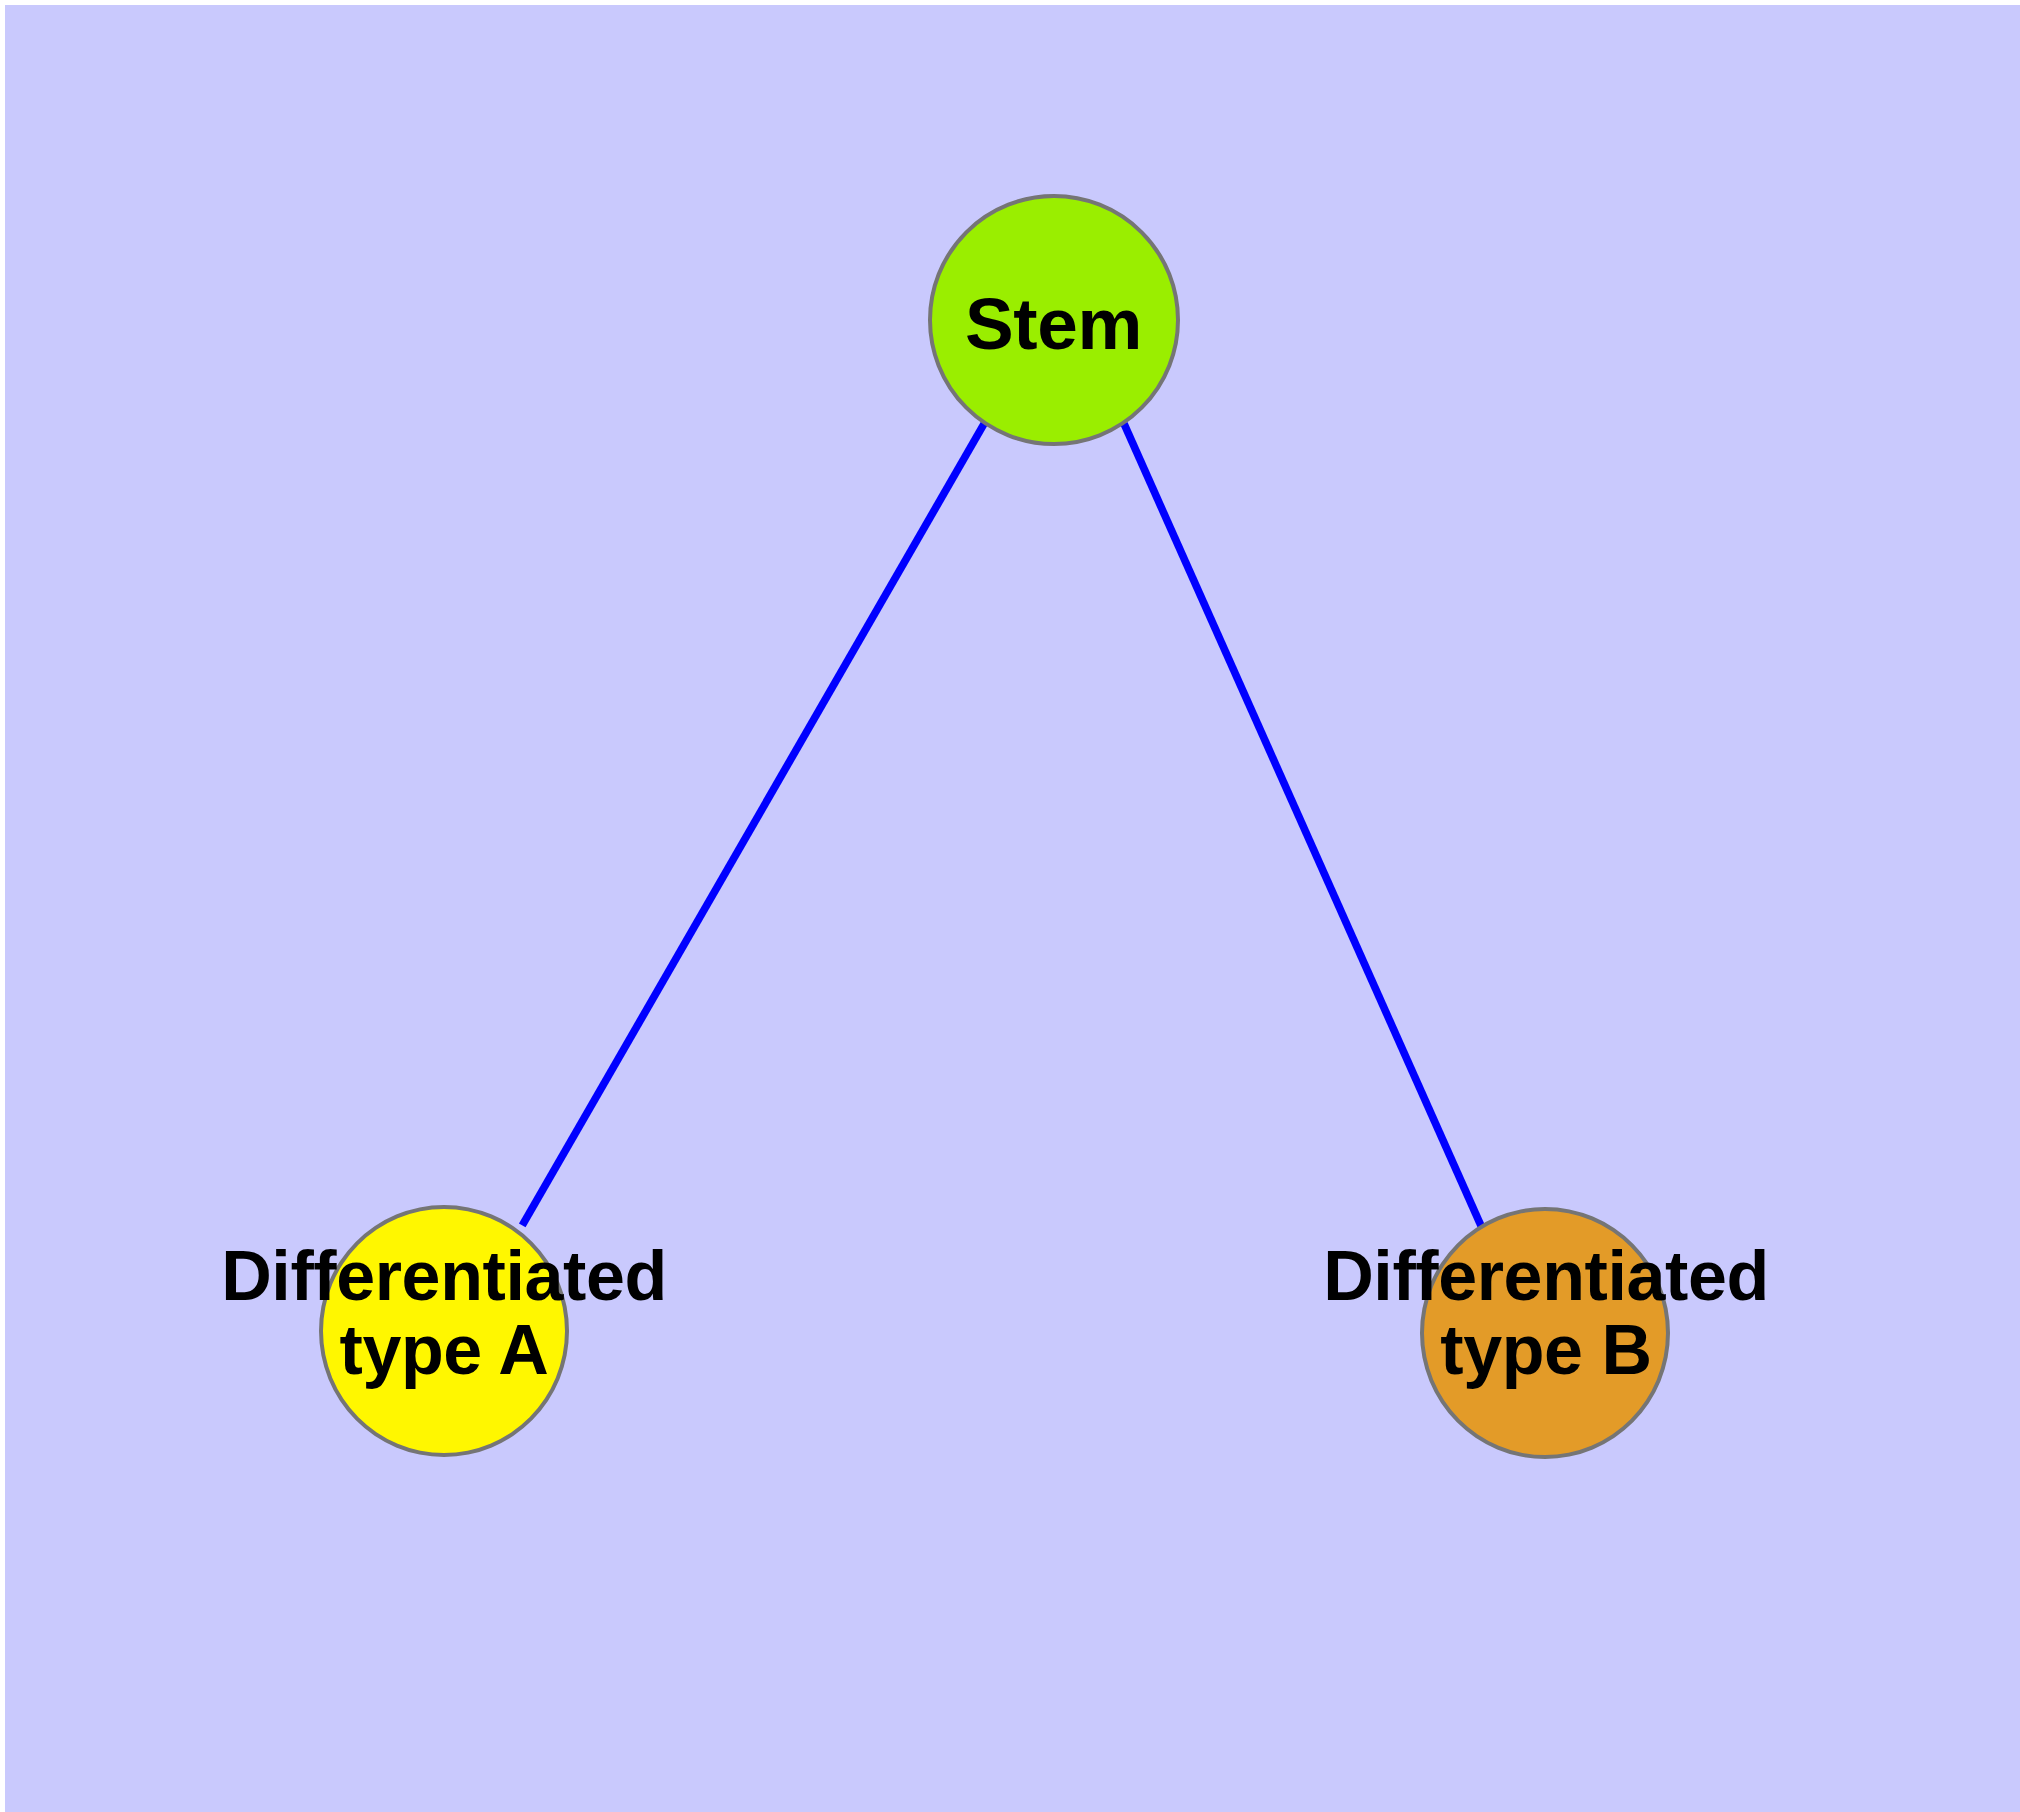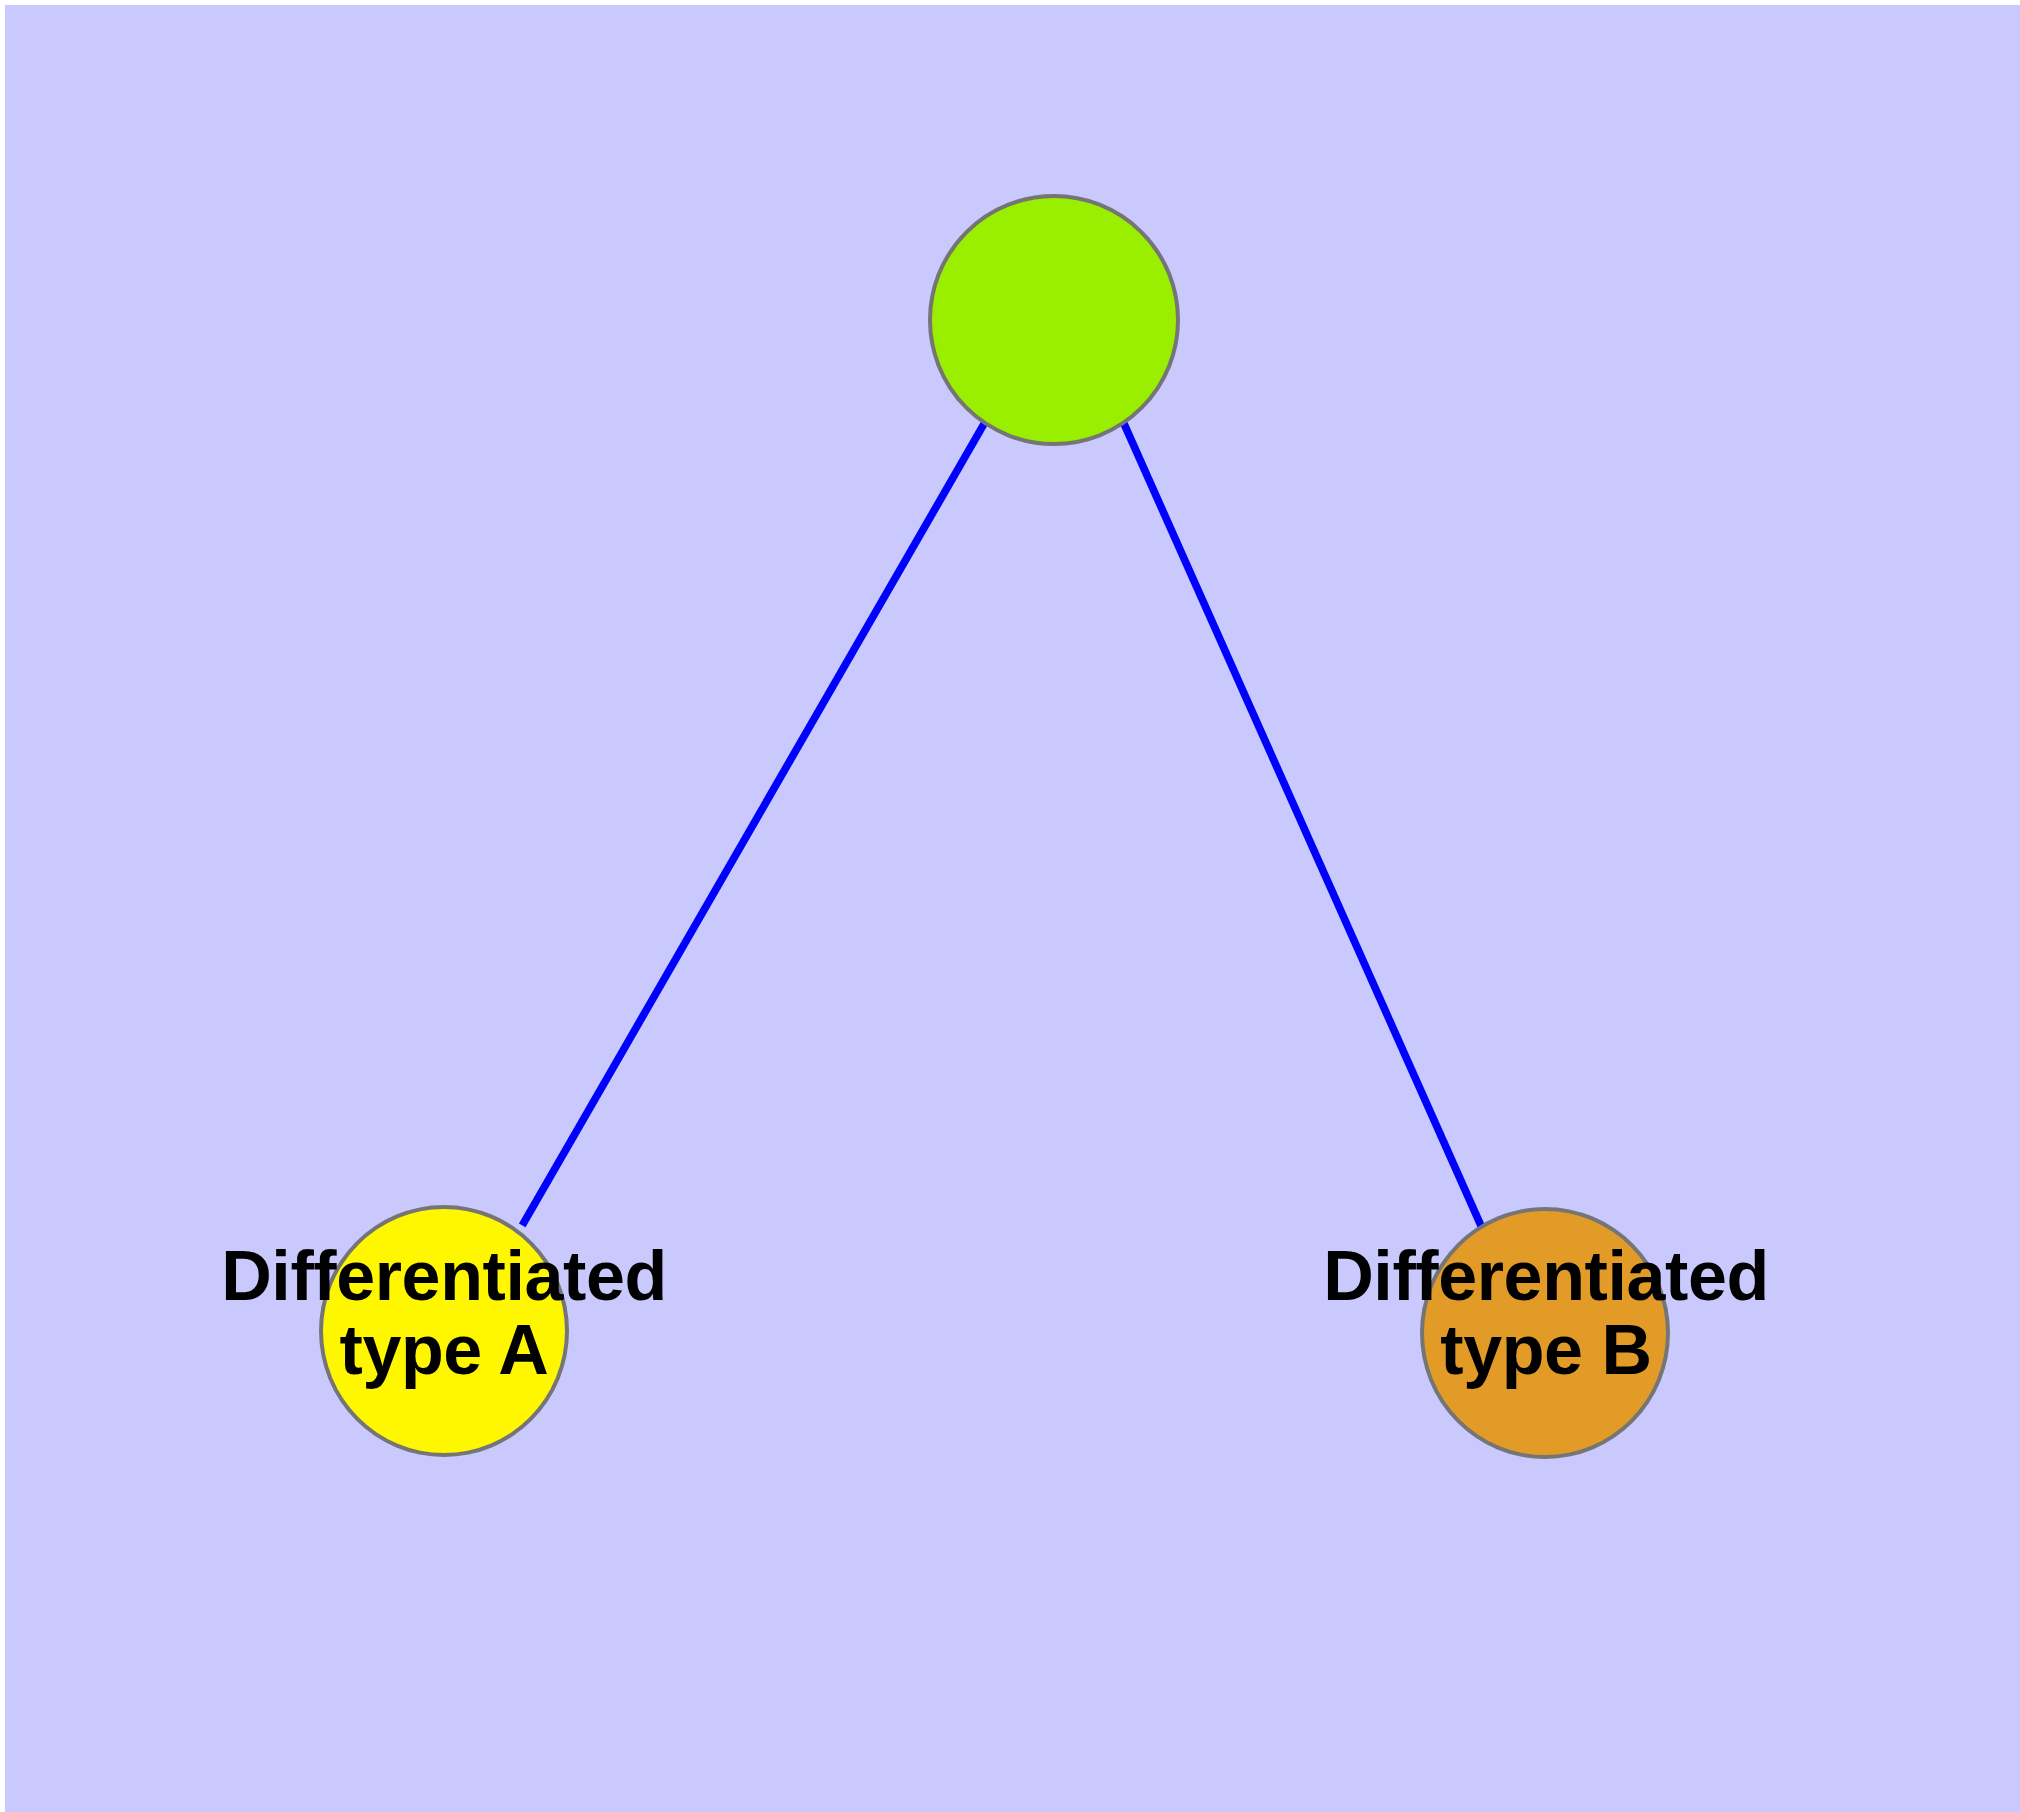--- a/index.html
+++ b/index.html
@@ -86,20 +86,21 @@
 <body>
 
 <div id="canvas">
 
   <svg id="edge-layer" viewBox="0 0 2384 2138">
     <line x1="1155" y1="494" x2="610" y2="1440" stroke="#0000FF" stroke-width="9" stroke-linecap="butt"></line>
     <line x1="1320" y1="494" x2="1742" y2="1442" stroke="#0000FF" stroke-width="9" stroke-linecap="butt"></line>
   </svg>
 
   <div class="node" id="node-stem"></div>
+  <div class="node-label" id="label-stem">Stem</div>
 
   <div class="node" id="node-diff-a"></div>
   <div class="node-label" id="label-diff-a">Differentiated
 type A</div>
 
   <div class="node" id="node-diff-b"></div>
   <div class="node-label" id="label-diff-b">Differentiated
 type B</div>
 
 </div>

